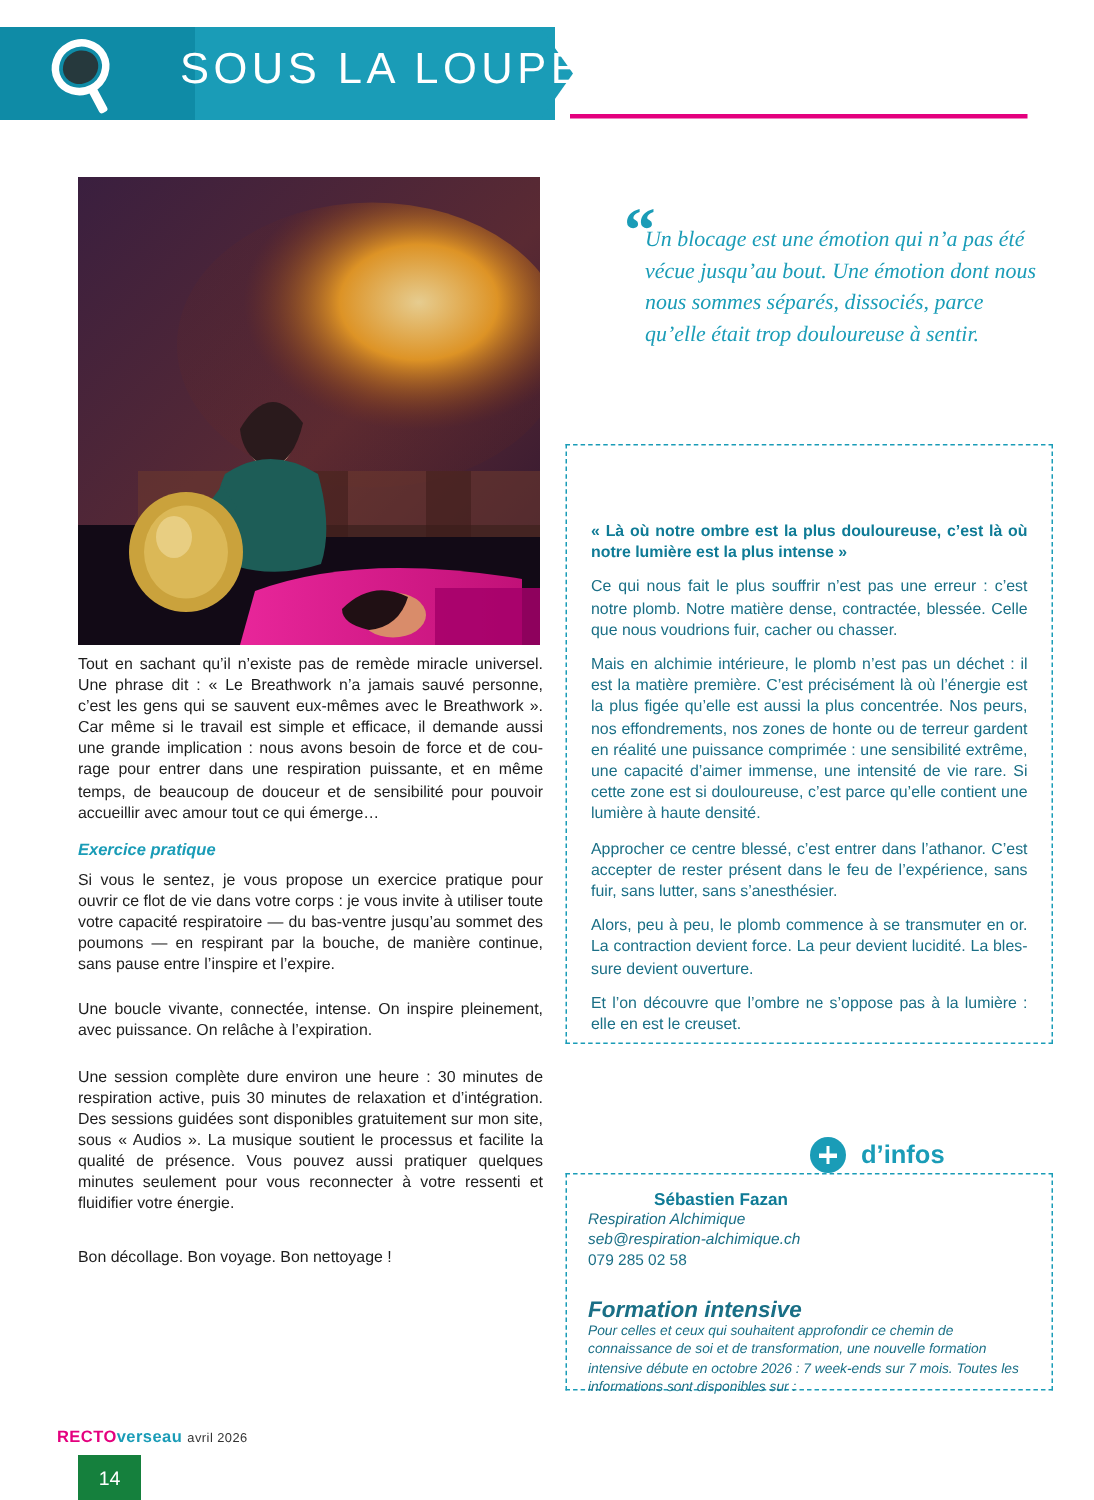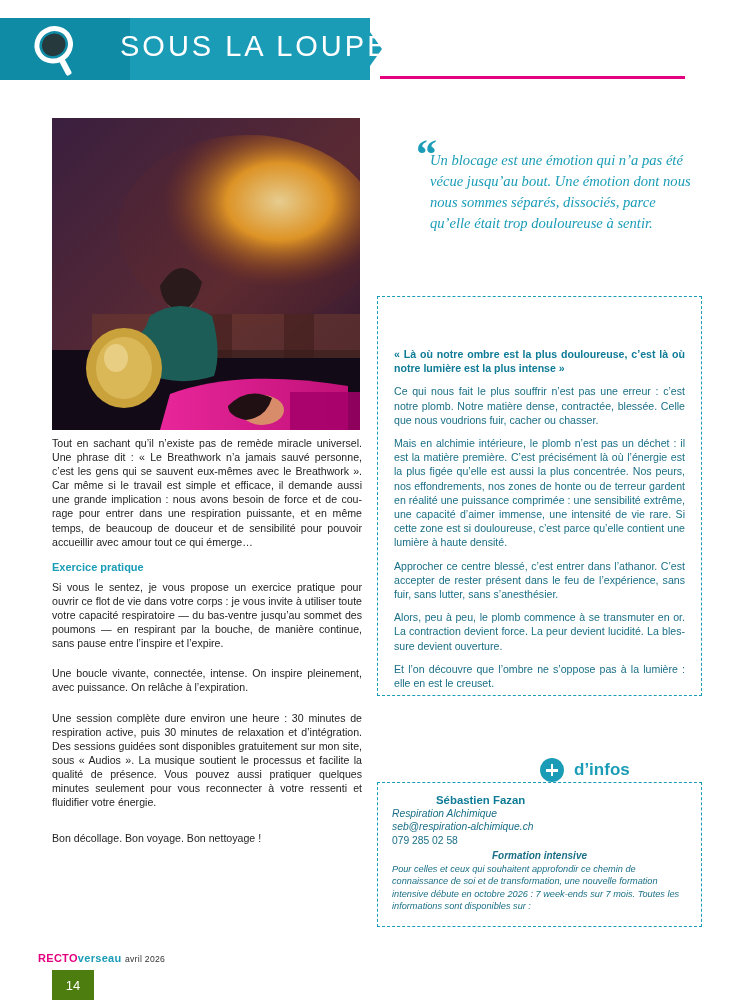--- a/index.html
+++ b/index.html
@@ -62,20 +62,21 @@
   .leftcol {
     position:absolute; left:52px; top:436px; width:310px;
     font-size:10.6px; line-height:14.1px; color:#1d1d1d;
     text-align:justify;
   }
   .leftcol p { margin:0 0 0 0; }
   .leftcol p + p { margin-top:16px; }
   .subhead {
     color:#1a9cb7; font-weight:bold; font-size:11px;
     margin:11px 0 6px 0;
+    font-style:italic;
   }
   .gap { height:11px; }
 
   
   .quote {
     position:absolute; left:398px; top:140px; width:300px;
     color:#1a9cb7; font-style:italic; font-size:14.6px; line-height:21px;
     font-family:"Liberation Serif", serif;
   }
   .quote-mark {
@@ -114,35 +115,35 @@
 
   .infobox {
     position:absolute; left:377px; top:782px; width:325px; height:145px;
     border:1.4px dashed #1a9cb7;
     padding:10px 14px;
     color:#1a6f86;
   }
   .infobox .name { font-weight:bold; font-size:11.4px; line-height:14px; color:#0f7b96;margin-left:44px;}
   .infobox .ital { font-style:italic; font-size:10.3px; line-height:13.4px; }
   .infobox .plain { font-size:10.3px; line-height:13.4px; }
-  .infobox .bold-ital { font-weight:bold; font-style:italic; font-size:10px; line-height:14px; margin-top:2px;text-align:center;}
+  .infobox .bold-ital { font-weight:bold; font-style:italic; font-size:15px; line-height:14px; margin-top:20px;}
   .infobox .small { font-size:9.2px; line-height:12.2px; font-style:italic; }
   .infobox .url { font-weight:bold; font-style:italic; font-size:9.6px; text-decoration:underline; }
 
   
   .footer-logo {
     position:absolute; left:38px; top:952px;
     font-size:11px; font-weight:bold; letter-spacing:0.3px;
   }
   .footer-recto { color:#e4007e; font-weight:bold; }
   .footer-verseau { color:#1a9cb7; font-weight:bold; }
   .footer-date { color:#333; font-weight:normal; font-size:8.6px; }
   .pagenum {
     position:absolute; left:52px; top:970px; width:42px; height:30px;
-    background:#4d7c0f; color:#fff; font-size:13px;
+    background:#15803d; color:#fff; font-size:13px;
     display:flex; align-items:center; justify-content:center;
   }
 </style>
 </head>
 <body>
 
 <div class="header">
   <div class="header-band"></div>
   <div class="header-band-shade"></div>
   <div class="header-tail"></div>

